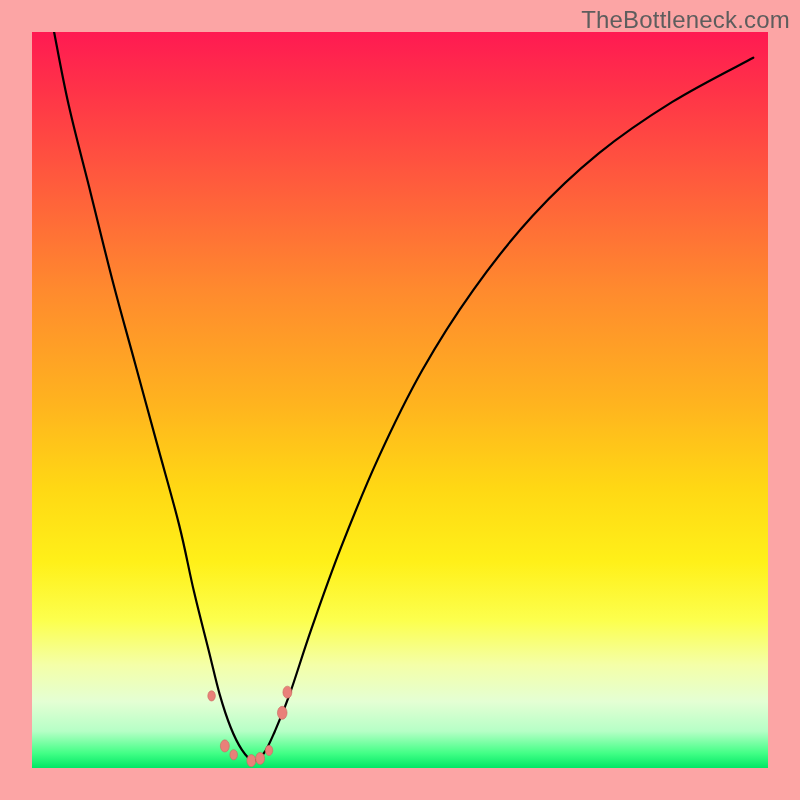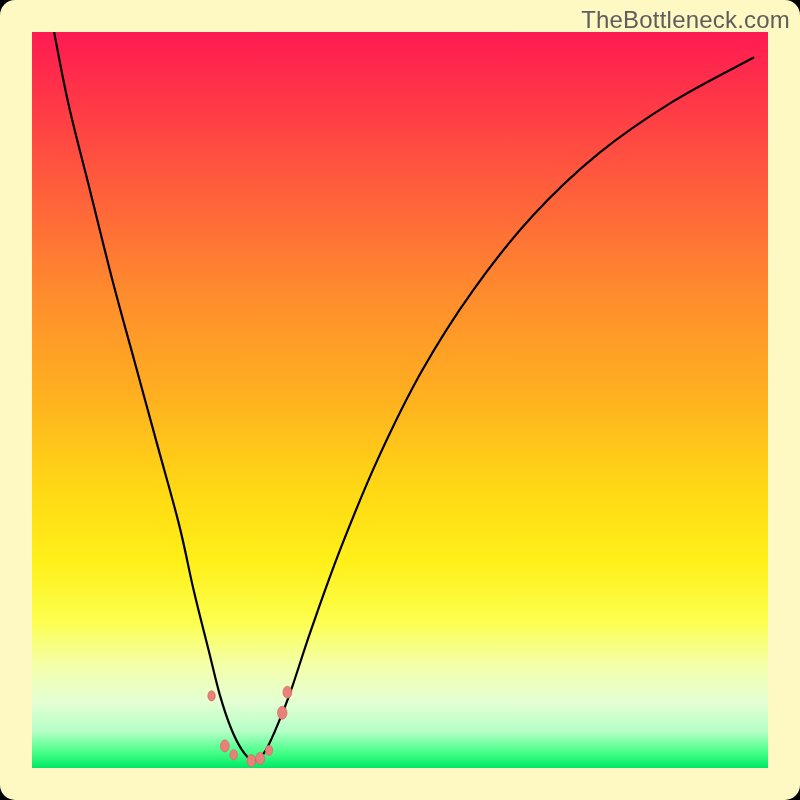--- a/index.html
+++ b/index.html
@@ -8,22 +8,21 @@
     width: 800px;
     height: 800px;
     overflow: hidden;
     background: #000;
     font-family: Arial, Helvetica, sans-serif;
   }
   .frame {
     position: absolute;
     left: 0; top: 0;
     width: 800px; height: 800px;
-    background: #fef9c3;
-    border-radius: 15px;
+    background: #fca5a5;
   }
   .plot {
     position: absolute;
     left: 32px;
     top: 32px;
     width: 736px;
     height: 736px;
     overflow: hidden;
   }
   .gradient {

